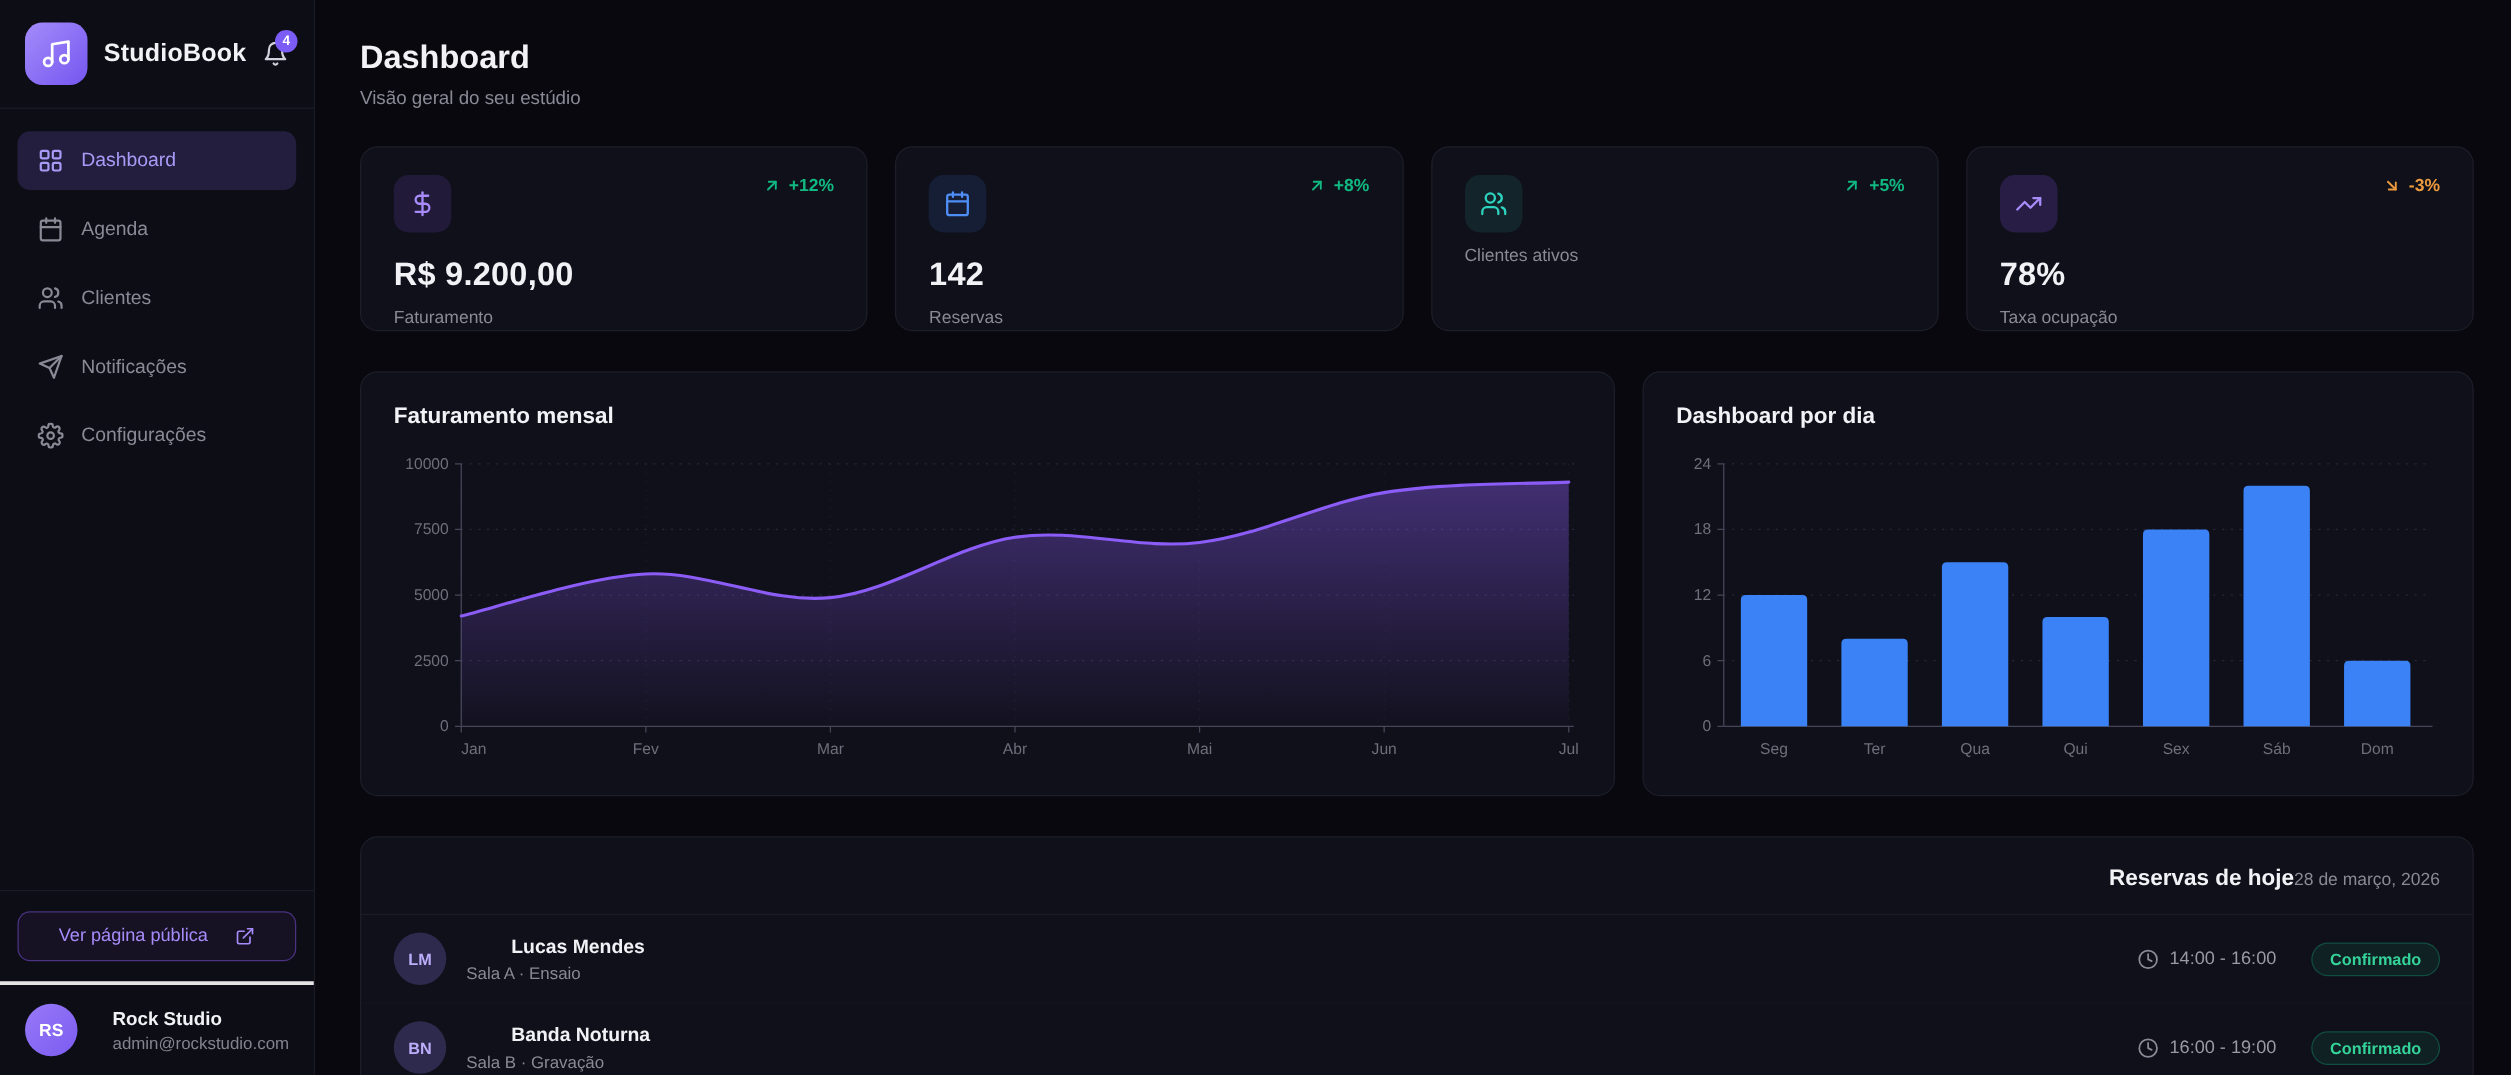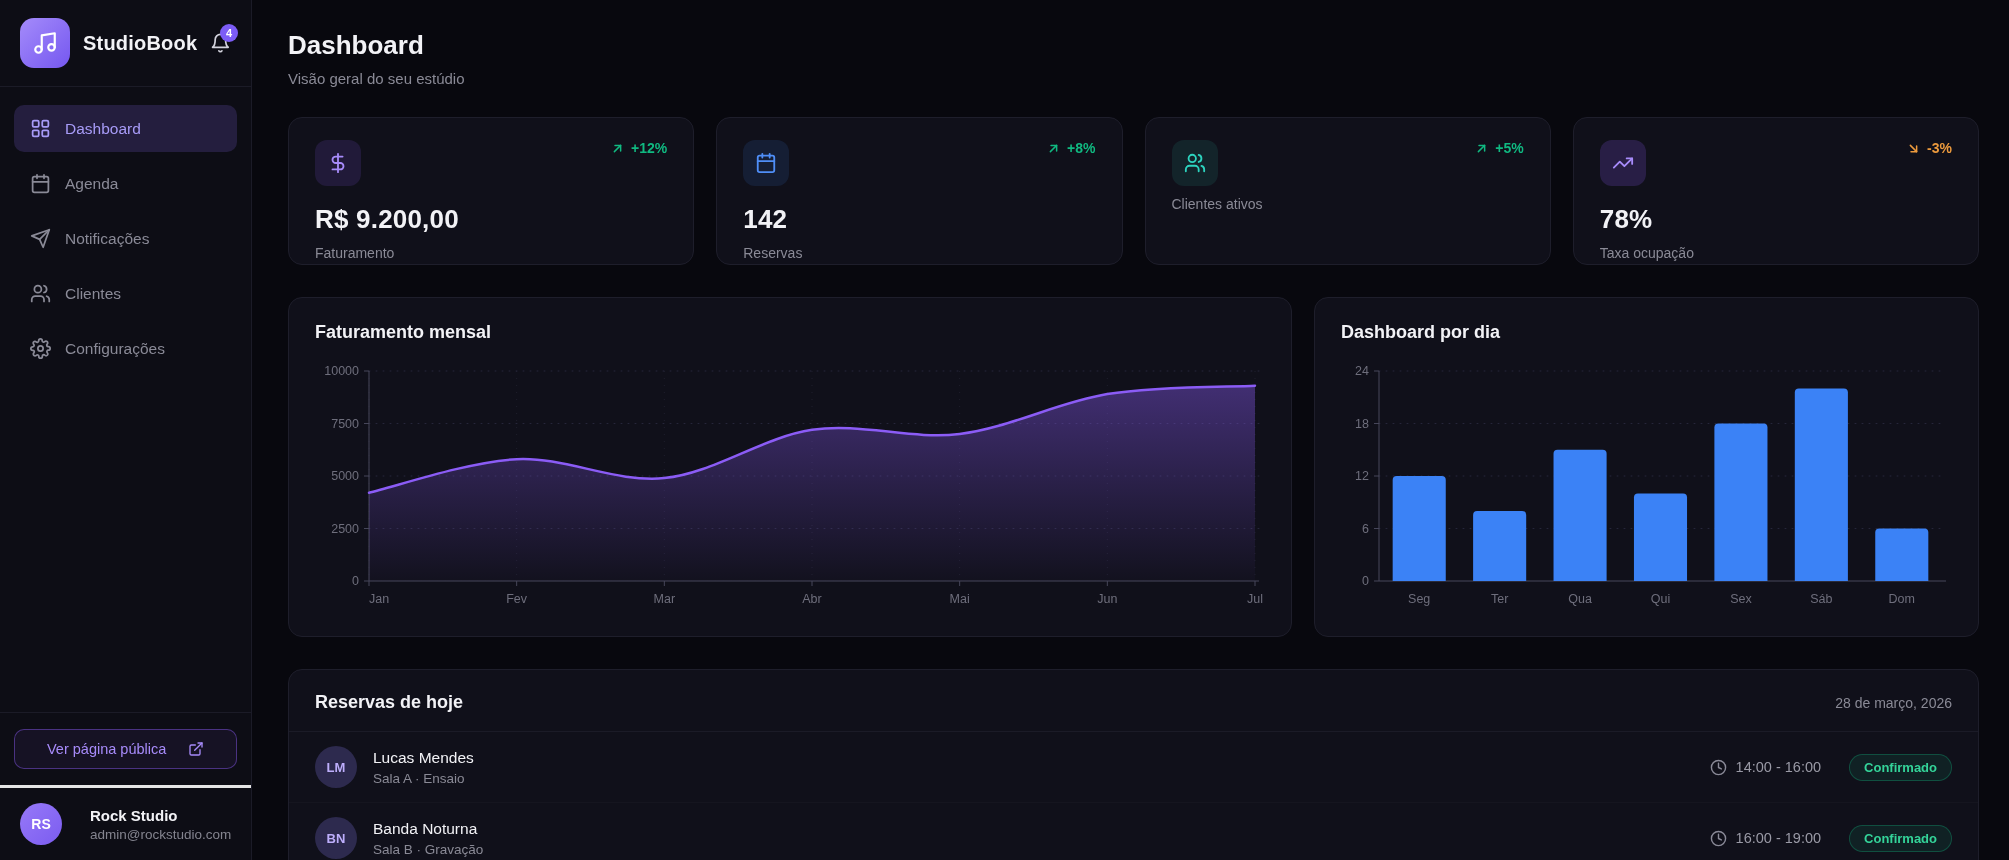--- a/index.html
+++ b/index.html
@@ -46,26 +46,26 @@
   .stat-change[data-dir="down"] { color:#ec9a3d; }
   .stat-value { font-size:26px; font-weight:bold; margin-top:18px; letter-spacing:.2px; }
   .stat-label { font-size:14px; color:#8a8a96; margin-top:10px; }
 
   .charts { display:grid; grid-template-columns:1.51fr 1fr; gap:22px; margin-top:32px; }
   .chart-card { padding:24px 26px; height:340px; }
   .chart-title { font-size:18px; font-weight:bold; }
   .chart-area { margin-top:16px; }
 
   .res-card { margin-top:32px; }
-  .res-header { display:flex; align-items:center; justify-content:space-between; padding:22px 26px 18px; border-bottom:1px solid #1b1b27; }
+  .res-header { display:flex; align-items:center; justify-content:flex-end; padding:22px 26px 18px; border-bottom:1px solid #1b1b27; }
   .res-title { font-size:18px; font-weight:bold; }
   .res-date { font-size:14px; color:#8a8a96; }
   .res-row { display:flex; align-items:center; gap:16px; padding:14px 26px; border-bottom:1px solid #15151f; }
   .res-avatar { width:42px; height:42px; border-radius:50%; background:#2d2a4e; color:#bdaefb; font-size:13px; font-weight:bold; display:flex; align-items:center; justify-content:center; flex:none; }
-  .res-name { font-size:15.5px; font-weight:400; }
+  .res-name { font-size:15.5px; font-weight:700;margin-left:36px; }
   .res-detail { font-size:13.5px; color:#8a8a96; margin-top:4px; }
   .res-right { margin-left:auto; display:flex; align-items:center; gap:28px; }
   .res-time { display:flex; align-items:center; gap:9px; color:#9a9aa6; font-size:14.5px; }
   .res-time .ic { width:17px; height:17px; color:#8a8a98; }
   .res-badge { padding:5px 14px; border-radius:999px; background:rgba(16,185,129,.10); border:1px solid rgba(16,185,129,.30); color:#34d399; font-size:13px; font-weight:600; }
 
   .ic svg { display:block; width:100%; height:100%; }
 </style>
 </head>
 <body>
@@ -112,36 +112,36 @@
           <svg viewBox="0 0 24 24" fill="none" stroke="currentColor" stroke-width="2" stroke-linecap="round" stroke-linejoin="round">
               <rect x="3" y="4" width="18" height="18" rx="2"></rect>
               <path d="M16 2v4M8 2v4M3 10h18"></path>
             </svg>
         </span>
         <span>Agenda</span>
       </div>
       <div class="nav-item">
         <span class="ic">
           <svg viewBox="0 0 24 24" fill="none" stroke="currentColor" stroke-width="2" stroke-linecap="round" stroke-linejoin="round">
-              <path d="m22 2-7 20-4-9-9-4Z"></path>
-              <path d="M22 2 11 13"></path>
-            </svg>
-        </span>
-        <span>Notificações</span>
-      </div>
-      <div class="nav-item">
-        <span class="ic">
-          <svg viewBox="0 0 24 24" fill="none" stroke="currentColor" stroke-width="2" stroke-linecap="round" stroke-linejoin="round">
               <path d="M16 21v-2a4 4 0 0 0-4-4H6a4 4 0 0 0-4 4v2"></path>
               <circle cx="9" cy="7" r="4"></circle>
               <path d="M22 21v-2a4 4 0 0 0-3-3.87"></path>
               <path d="M16 3.13a4 4 0 0 1 0 7.75"></path>
             </svg>
         </span>
         <span>Clientes</span>
+      </div>
+      <div class="nav-item">
+        <span class="ic">
+          <svg viewBox="0 0 24 24" fill="none" stroke="currentColor" stroke-width="2" stroke-linecap="round" stroke-linejoin="round">
+              <path d="m22 2-7 20-4-9-9-4Z"></path>
+              <path d="M22 2 11 13"></path>
+            </svg>
+        </span>
+        <span>Notificações</span>
       </div>
       <div class="nav-item">
         <span class="ic">
           <svg viewBox="0 0 24 24" fill="none" stroke="currentColor" stroke-width="2" stroke-linecap="round" stroke-linejoin="round">
               <circle cx="12" cy="12" r="3"></circle>
               <path d="M19.4 15a1.65 1.65 0 0 0 .33 1.82l.06.06a2 2 0 1 1-2.83 2.83l-.06-.06a1.65 1.65 0 0 0-1.82-.33 1.65 1.65 0 0 0-1 1.51V21a2 2 0 1 1-4 0v-.09a1.65 1.65 0 0 0-1-1.51 1.65 1.65 0 0 0-1.82.33l-.06.06a2 2 0 1 1-2.83-2.83l.06-.06a1.65 1.65 0 0 0 .33-1.82 1.65 1.65 0 0 0-1.51-1H3a2 2 0 1 1 0-4h.09a1.65 1.65 0 0 0 1.51-1 1.65 1.65 0 0 0-.33-1.82l-.06-.06a2 2 0 1 1 2.83-2.83l.06.06a1.65 1.65 0 0 0 1.82.33h.01a1.65 1.65 0 0 0 1-1.51V3a2 2 0 1 1 4 0v.09a1.65 1.65 0 0 0 1 1.51h.01a1.65 1.65 0 0 0 1.82-.33l.06-.06a2 2 0 1 1 2.83 2.83l-.06.06a1.65 1.65 0 0 0-.33 1.82v.01a1.65 1.65 0 0 0 1.51 1H21a2 2 0 1 1 0 4h-.09a1.65 1.65 0 0 0-1.51 1Z"></path>
             </svg>
         </span>
         <span>Configurações</span>
       </div>

